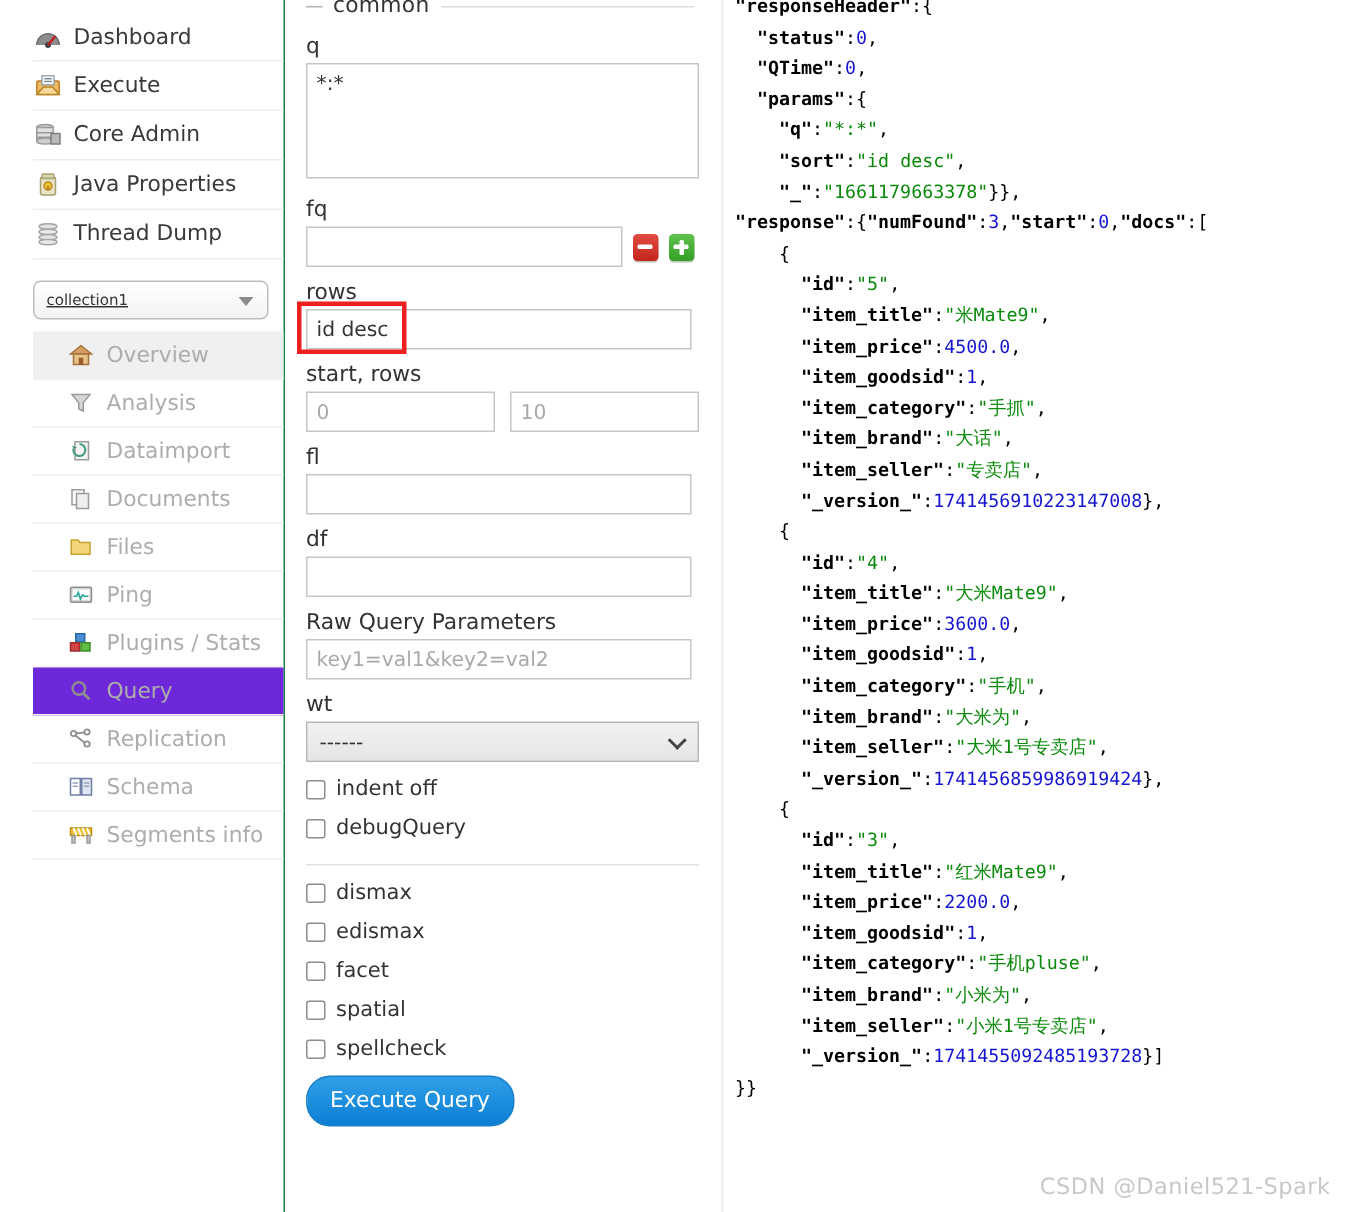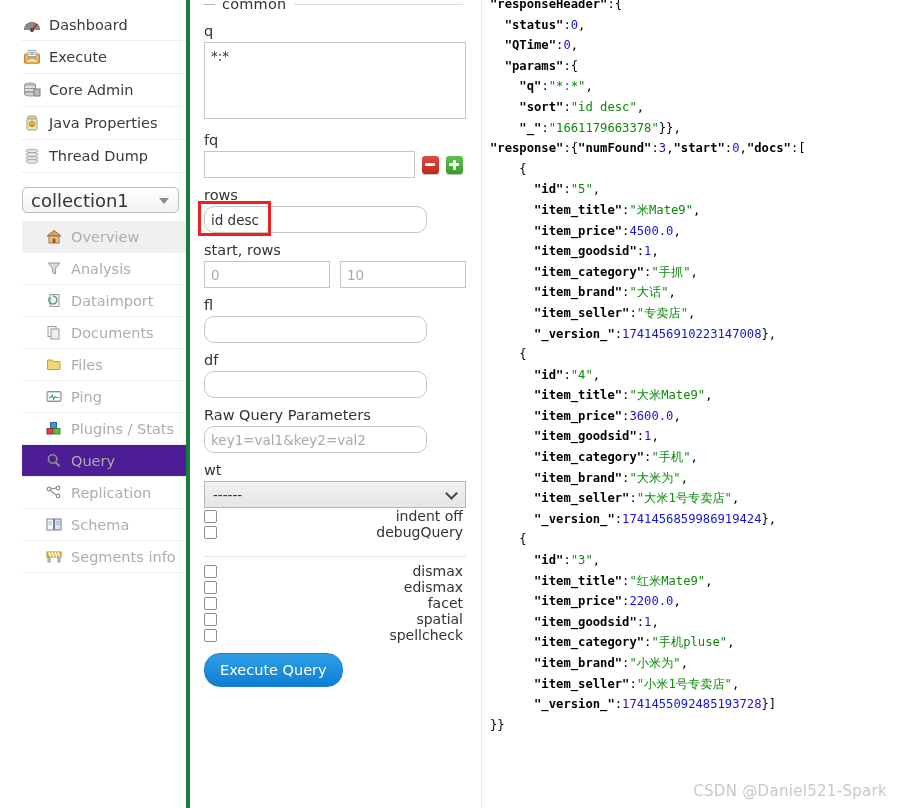--- a/index.html
+++ b/index.html
@@ -9,21 +9,21 @@
     background: #ffffff;
     font-family: "DejaVu Sans", "Liberation Sans", sans-serif;
     overflow: hidden;
   }
   #app { position: relative; width: 901px; height: 808px; display: flex; }
 
   
   .sidebar {
     width: 190px; min-width: 190px; height: 808px;
     background: #ffffff;
-    border-right: 4px solid #15803d;
+    border-right: 1px solid #15803d;
     padding-top: 8px;
     position: relative;
   }
   .menu-top { list-style: none; margin: 0; padding: 0 0 0 22px; }
   .menu-top li {
     border-bottom: 1px solid #ededed;
     height: 33px;
     display: flex;
     align-items: center;
     font-size: 14.5px;
@@ -37,47 +37,48 @@
     flex-shrink: 0;
   }
   .menu-ico svg { display: block; }
 
   .collection-wrap { padding: 14px 0 8px 22px; }
   .collection-select {
     width: 157px; height: 26px;
     border: 1px solid #bdbdbd;
     border-radius: 5px;
     background: linear-gradient(#ffffff, #f3f3f3);
-    font-size: 18px;
+    font-size: 10px;
     color: #333;
     display: flex; align-items: center;
     padding: 0 8px;
     position: relative;
     cursor: pointer;
+    text-decoration: underline;
   }
   .collection-select .caret {
     position: absolute; right: 9px; top: 10px;
     width: 0; height: 0;
     border-left: 5px solid transparent;
     border-right: 5px solid transparent;
     border-top: 6px solid #8a8a8a;
   }
 
   .menu-core { list-style: none; margin: 0; padding: 0 0 0 22px; }
   .menu-core li {
     border-bottom: 1px solid #efefef;
     height: 32px;
     display: flex; align-items: center;
     font-size: 14.5px;
     color: #adadad;
     padding-left: 22px;
     cursor: pointer;
   }
   .menu-core li.hl-light { background: #f0f0f0; }
-  .menu-core li.hl-strong { background: #4c1d95; text-align: right; }
+  .menu-core li.hl-strong { background: #6d28d9; text-align: right; }
 
   
   .query-panel {
     width: 292px; min-width: 292px; height: 808px;
     border-right: 1px solid #e9e9e9;
     padding: 0 18px 0 14px;
     position: relative;
     overflow: hidden;
   }
   .fieldset-head {
@@ -113,21 +114,21 @@
     height: 27px;
     border: 1px solid #c6c6c6;
     background: #fff;
     font-family: "DejaVu Sans", "Liberation Sans", sans-serif;
     font-size: 13.5px;
     color: #333;
     padding: 0 6px;
     outline: none;
   }
   .inp::placeholder { color: #a9a9a9; }
-  .inp-full { width: 223px; border-radius: 10px; }
+  .inp-full { width: 257px; }
   .fq-row { display: flex; align-items: center; gap: 7px; }
   .fq-row .inp { width: 220px; }
   .sq-btn {
     width: 18px; height: 18px; border-radius: 3px;
     display: inline-flex; align-items: center; justify-content: center;
     cursor: pointer; position: relative;
     box-shadow: 0 1px 0 rgba(0,0,0,.25);
   }
   .sq-btn.minus { background: linear-gradient(#e24c43, #c1261c); }
   .sq-btn.plus  { background: linear-gradient(#5fc14e, #34a024); }
@@ -161,23 +162,23 @@
   .select-wt .chev {
     position: absolute; right: 9px; top: 7px;
     width: 9px; height: 9px;
     border-right: 2px solid #444;
     border-bottom: 2px solid #444;
     transform: rotate(45deg);
   }
 
   .chk-row {
     display: flex; align-items: center;
+    margin-top: 10px;
     font-size: 14px; color: #333;
     cursor: pointer;
-    justify-content: space-between;
   }
   .chk-box {
     width: 13px; height: 13px;
     border: 1px solid #8d8d8d;
     border-radius: 2px;
     background: #fff;
     margin-right: 7px;
     flex-shrink: 0;
   }
   .hr-sep { width: 262px; height: 1px; background: #e2e2e2; margin: 16px 0 6px 0; }

